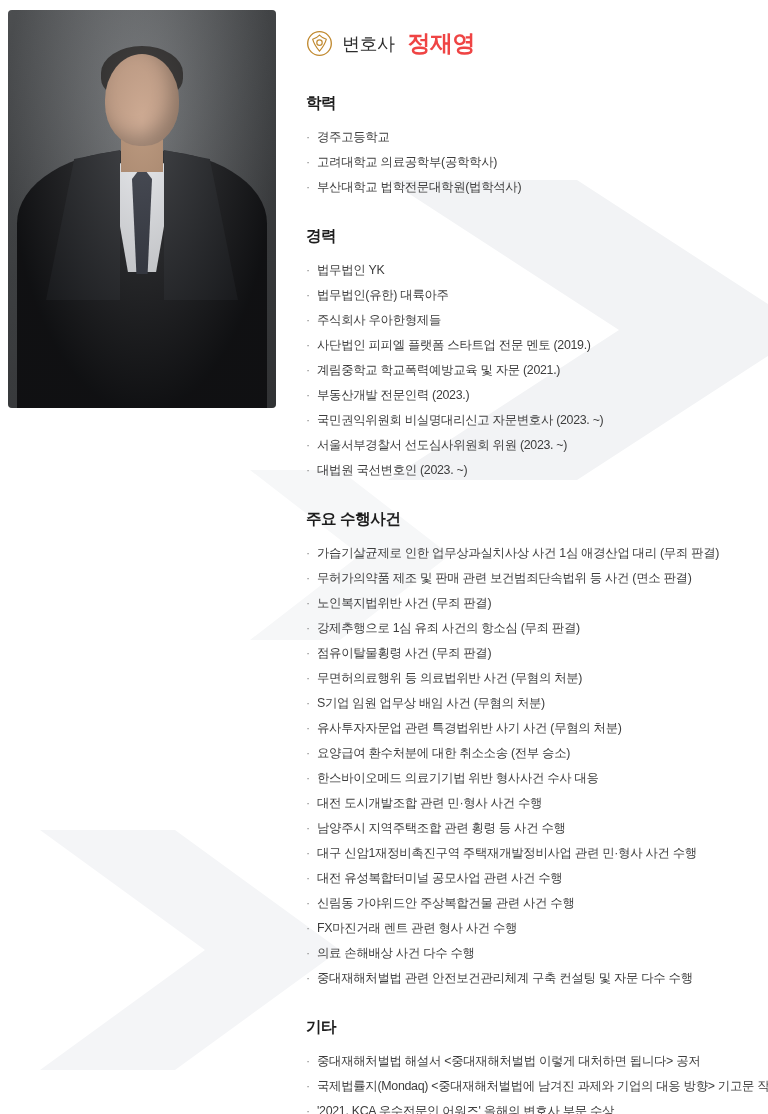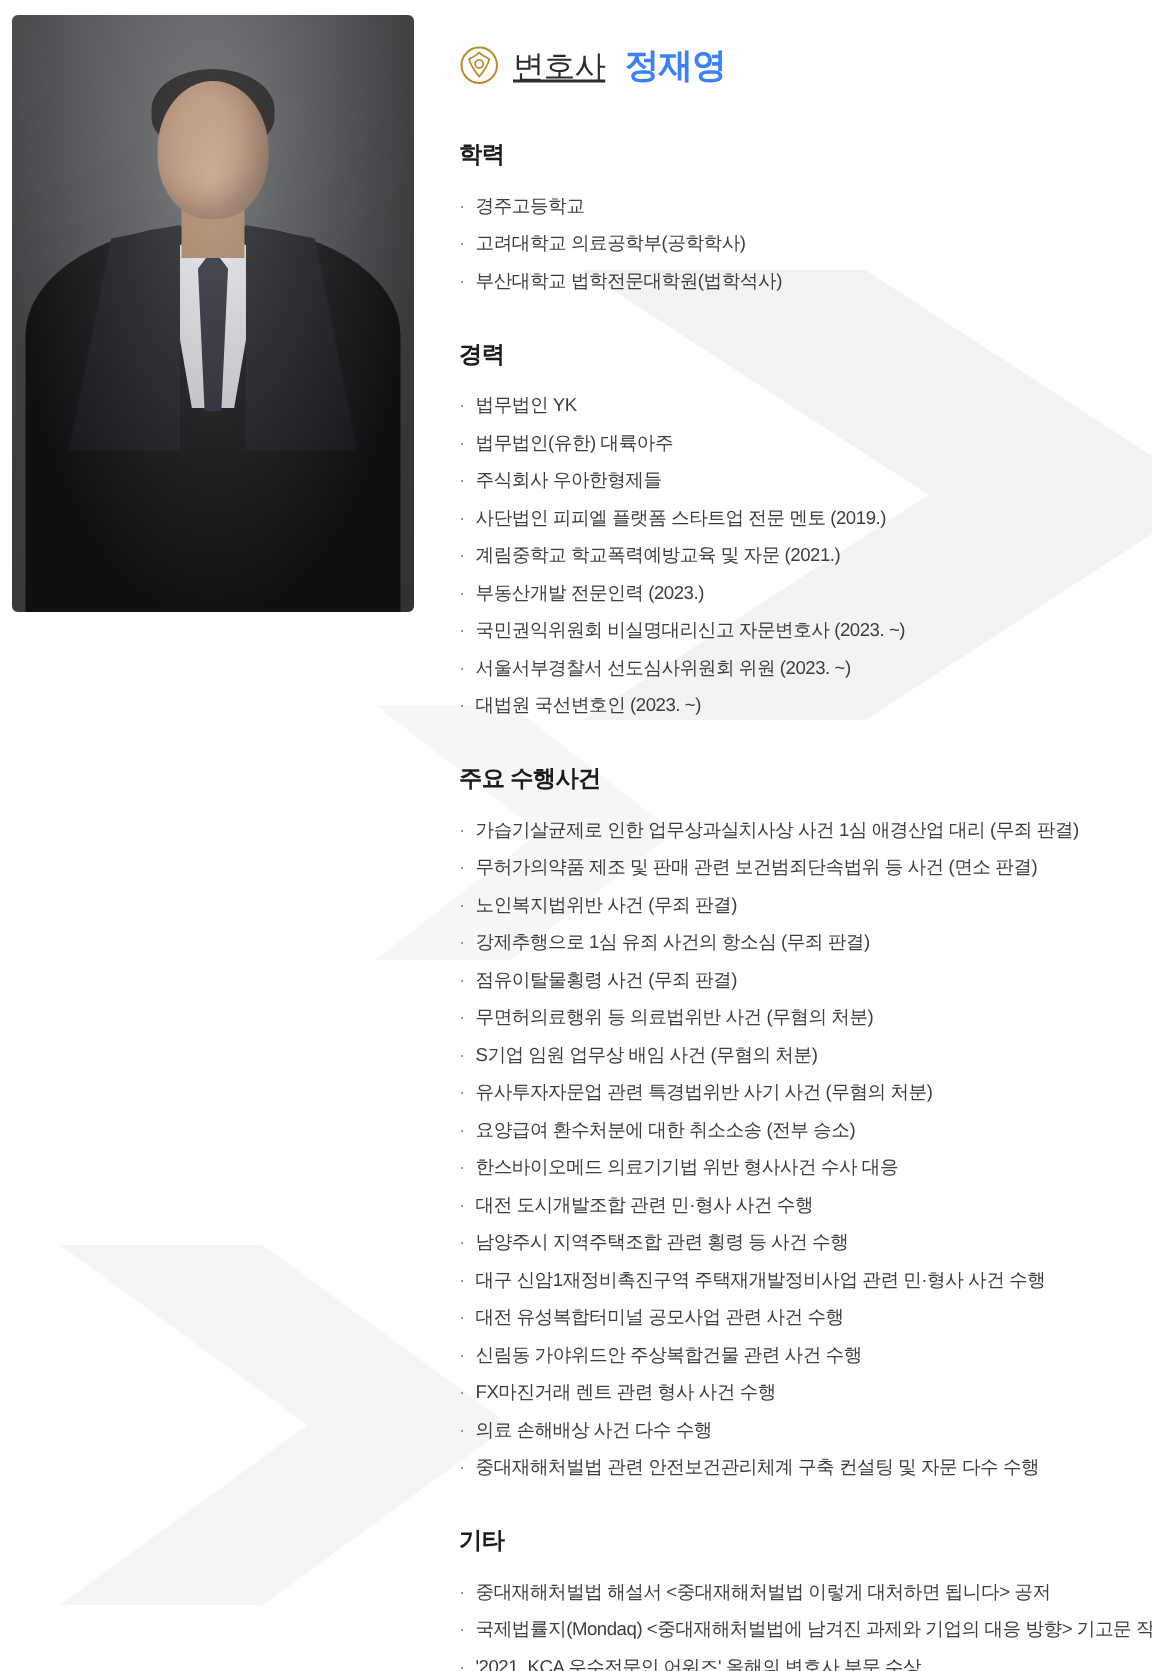--- a/index.html
+++ b/index.html
@@ -138,30 +138,29 @@
     align-items: center;
     gap: 9px;
     margin-bottom: 34px;
   }
   .seal {
     width: 27px; height: 27px;
     flex: 0 0 27px;
     color: #c0892f;
   }
   .title-role {
-    font-size: 21px;
+    font-size: 18px;
     font-weight: 400;
     color: #2d2d2d;
     letter-spacing: -0.5px;
-    text-decoration: underline;
   }
   .title-name {
     font-size: 23px;
     font-weight: 700;
-    color: #3b82f6;
+    color: #ef4444;
     letter-spacing: -0.5px;
     margin-left: 4px;
   }
   .section { margin-bottom: 26px; }
   .section-title {
     font-size: 15.5px;
     font-weight: 700;
     color: #1c1c1c;
     margin: 0 0 11px 0;
     letter-spacing: -0.4px;

